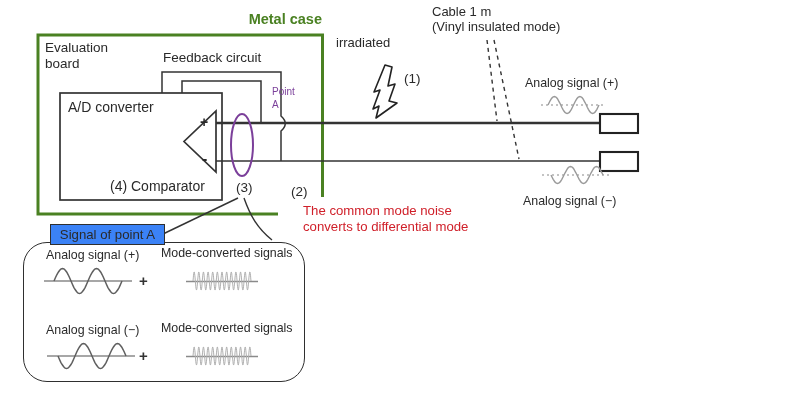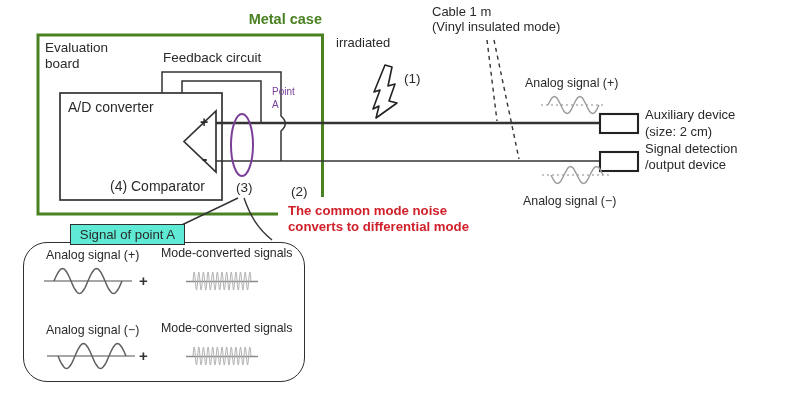--- a/index.html
+++ b/index.html
@@ -3,27 +3,27 @@
 <meta charset="utf-8">
 <style>
   html,body{margin:0;padding:0;background:#fff;}
   .stage{position:relative;width:800px;height:400px;background:#fff;overflow:hidden;
          font-family:"Liberation Sans",sans-serif;padding-left:18px;}
   .stage svg{position:absolute;left:0;top:0;z-index:1;}
   .t{position:absolute;white-space:nowrap;color:var(--ink);font-size:13px;line-height:1.2;z-index:4;}
   .ctr{}
   .green{color:var(--case_green);font-weight:bold;font-size:14.5px;}
   .purple{color:var(--point_purple);font-weight:normal;font-size:10px;line-height:13px;margin-left:44px;}
-  .red{color:var(--note_red);font-weight:bold;font-size:13.2px;line-height:15.5px;}
+  .red{color:var(--note_red);font-weight:normal;font-size:13.2px;line-height:15.5px;margin-left:15px;}
   .sign{font-weight:bold;font-size:14px;}
   .panelbox{position:absolute;left:23px;top:242px;width:280px;height:138px;
             border:1.7px solid #2f2f2f;border-radius:24px;background:transparent;z-index:2;}
-  .sigbox{position:absolute;left:50px;top:224px;width:113px;height:19px;background:#5eead4;
+  .sigbox{position:absolute;left:50px;top:224px;width:113px;height:19px;background:#3b82f6;
           border:1.8px solid #2f2f2f;z-index:3;display:flex;align-items:center;justify-content:center;
-          font-size:13.2px;color:var(--ink);margin-left:20px;}
+          font-size:13.2px;color:var(--ink);}
   .small{font-size:12.4px;}
 </style>
 </head>
 <body>
 
 <div class="stage">
 
   <svg width="800" height="400" viewBox="0 0 800 400">
 
     <path d="M 278,214 L 38,214 L 38,35 L 322.5,35 L 322.5,197" fill="none" stroke="#4a8122" stroke-width="3"></path>
@@ -96,26 +96,20 @@
   </div>
 
   <div class="t ctr" style="left:432px;top:4px;width:150px;line-height:15px;">
     <div>Cable 1 m</div>
     <div>(Vinyl insulated mode)</div>
   </div>
 
   <div class="t small" style="left:525px;top:76px;">Analog signal (+)</div>
   <div class="t small" style="left:523px;top:194px;">Analog signal (−)</div>
 
-  <div class="t" style="left:645px;top:107px;line-height:16.8px;">
-    <div>Auxiliary device</div>
-    <div>(size: 2 cm)</div>
-    <div>Signal detection</div>
-    <div>/output device</div>
-  </div>
 
   <div class="t red" style="left:288px;top:203px;">
     <div>The common mode noise</div>
     <div>converts to differential mode</div>
   </div>
 
   <div class="panelbox"></div>
   <div class="sigbox">
     <span>Signal of point A</span>
   </div>

